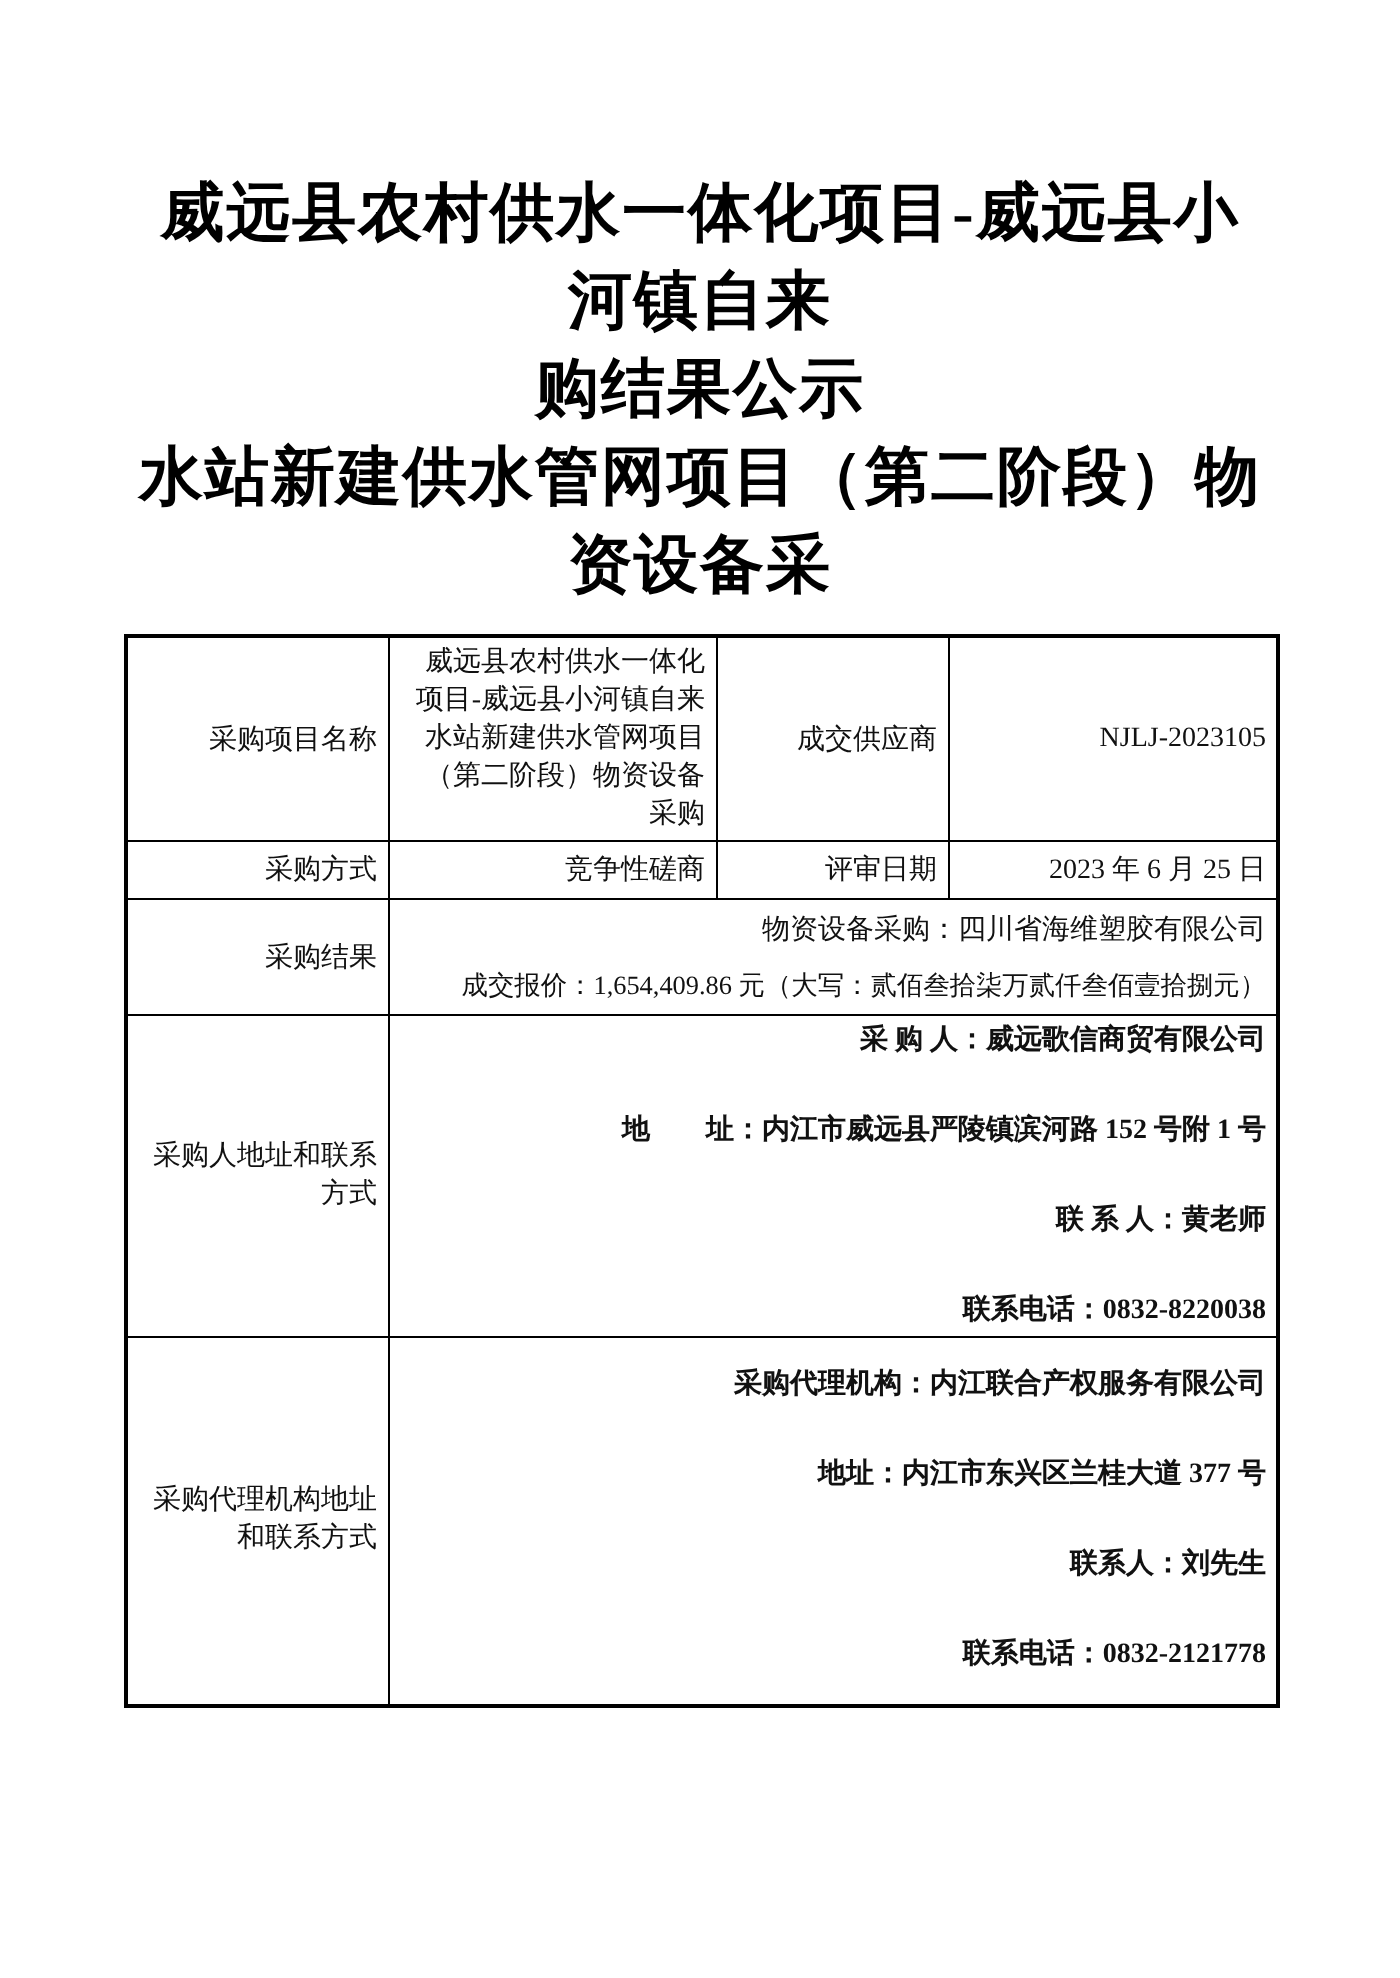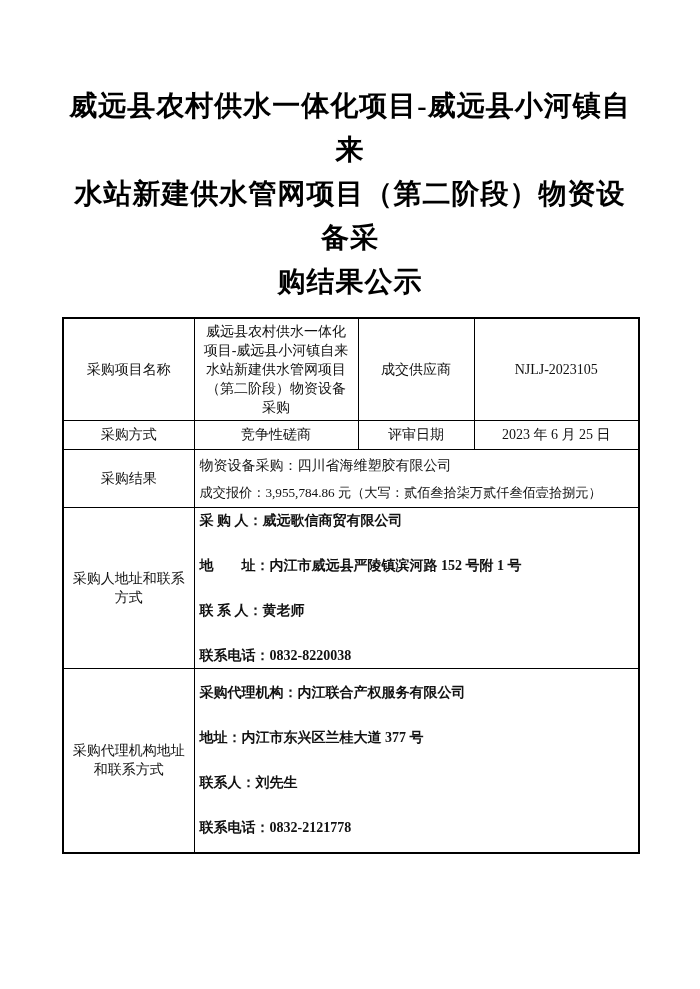--- a/index.html
+++ b/index.html
@@ -13,38 +13,39 @@
     height: 989px;
     background: #ffffff;
     overflow: hidden;
     font-family: "Liberation Serif", "DejaVu Serif", serif;
     color: #111111;
   }
   .doc-title {
     margin: 84px 66px 0 66px;
     text-align: center;
     font-weight: bold;
-    font-size: 28px;
+    font-size: 32px;
     line-height: 44px;
     color: #000000;
     letter-spacing: 1px;
   }
   table.main-table {
     margin: 13px 0 0 62px;
     width: 576px;
     border-collapse: collapse;
     table-layout: fixed;
     border: 2px solid #000000;
     font-size: 14px;
   }
   table.main-table td {
     border: 1px solid #000000;
     vertical-align: middle;
     padding: 3px 5px;
     color: #111111;
+    text-align: right;
   }
   td.c {
     text-align: center;
   }
   td.l {
     text-align: left;
     padding-left: 11px;
     padding-right: 4px;
   }
   .wrap-cell {
@@ -72,22 +73,22 @@
     line-height: 19px;
   }
 </style>
 </head>
 <body>
 
 <div class="page">
 
   <div class="doc-title">
     <div>威远县农村供水一体化项目-威远县小河镇自来</div>
+    <div>购结果公示</div>
     <div>水站新建供水管网项目（第二阶段）物资设备采</div>
-    <div>购结果公示</div>
   </div>
 
   <table class="main-table">
     <colgroup>
       <col style="width:131px">
       <col style="width:164px">
       <col style="width:116px">
       <col style="width:165px">
     </colgroup>
     <tbody>
@@ -104,21 +105,21 @@
         <td class="c">竞争性磋商</td>
         <td class="c">评审日期</td>
         <td class="c">2023 年 6 月 25 日</td>
       </tr>
 
 
       <tr style="height:58px;">
         <td class="c">采购结果</td>
         <td class="l" colspan="3">
           <div class="result-line">物资设备采购：四川省海维塑胶有限公司</div>
-          <div class="result-line price">成交报价：3,955,784.86 元（大写：贰佰叁拾柒万贰仟叁佰壹拾捌元）</div>
+          <div class="result-line price">成交报价：1,654,409.86 元（大写：贰佰叁拾柒万贰仟叁佰壹拾捌元）</div>
         </td>
       </tr>
 
 
       <tr style="height:156px;">
         <td class="c wrap-cell">采购人地址和联系方式</td>
         <td class="l" colspan="3">
           <div class="contact-line">采 购 人：威远歌信商贸有限公司</div>
           <div class="contact-line">地　　址：内江市威远县严陵镇滨河路 152 号附 1 号</div>
           <div class="contact-line">联 系 人：黄老师</div>

